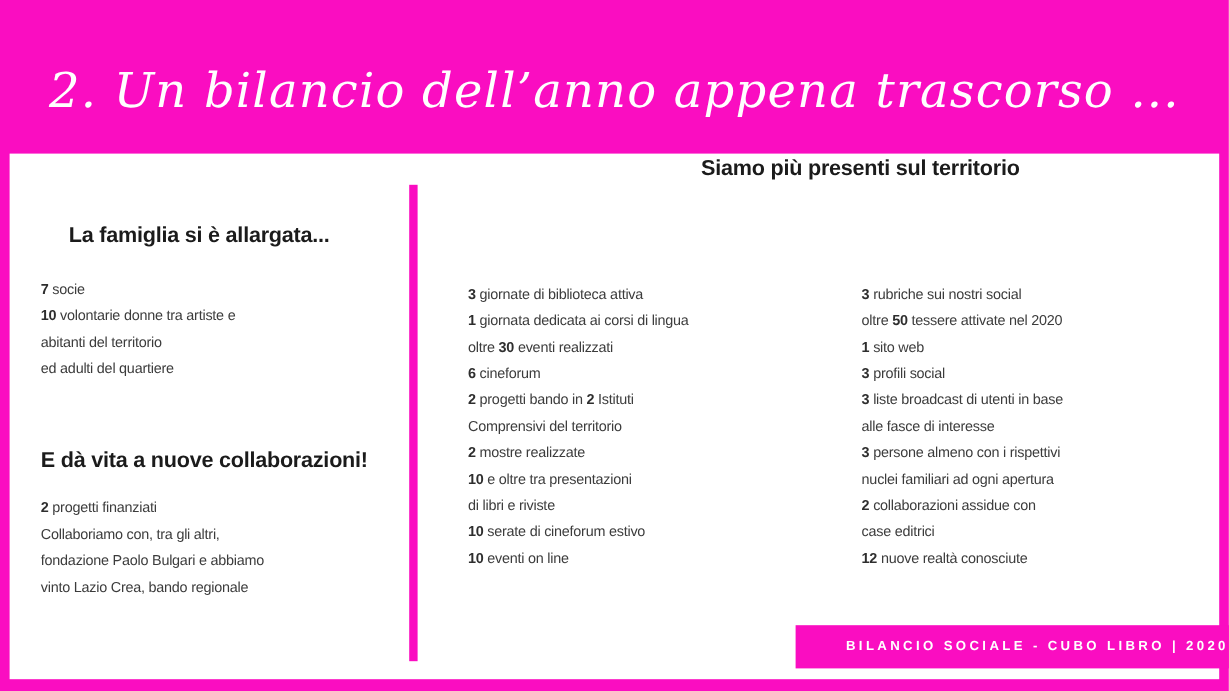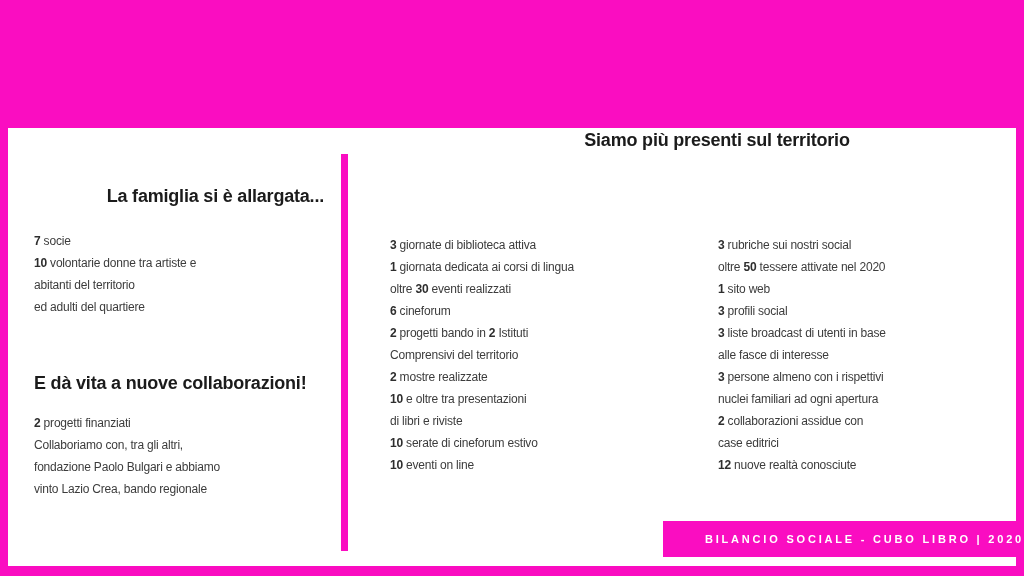--- a/index.html
+++ b/index.html
@@ -30,21 +30,21 @@
     background:var(--panel);
   }
   .divider{
     position:absolute;left:333px;top:26px;width:7px;height:397px;
     background:var(--pink);
   }
   .col-header{
     position:absolute;font-weight:bold;font-size:18px;line-height:24px;
     color:var(--heading-text);letter-spacing:-0.2px;white-space:nowrap;
   }
-  #left-header{left:0;top:56px;width:316px;text-align:right;}
+  #left-header{left:0;top:56px;width:316px;text-align:center;}
   #left-subheader{left:26px;top:243px;text-align:left;}
   #territory-header{left:354px;right:0;padding-left:56px;text-align:center;}
   .stat-block{position:absolute;}
   #left-block-1{left:26px;top:102px;}
   #left-block-2{left:26px;top:284px;}
   #middle-block{left:382px;top:106px;}
   #right-block{left:710px;top:106px;}
   .line{
     font-size:12px;line-height:22px;color:var(--body-text);
     letter-spacing:-0.2px;white-space:nowrap;
@@ -56,20 +56,21 @@
     color:#ffffff;font-size:11px;font-weight:bold;
     letter-spacing:2.8px;text-align:right;line-height:37px;
     box-sizing:border-box;white-space:nowrap;
   }
 </style>
 </head>
 <body>
 
 <div class="slide">
 
+  <div class="slide-title">2. Un bilancio dell’anno appena trascorso ...</div>
 
   <div class="panel">
 
     <div class="col-header" id="left-header">La famiglia si è allargata...</div>
 
     <div class="stat-block" id="left-block-1">
         <div class="line"><b>7</b><span> socie</span></div>
         <div class="line"><b>10</b><span> volontarie donne tra artiste e</span></div>
         <div class="line"><span>abitanti del territorio</span></div>
         <div class="line"><span>ed adulti del quartiere</span></div>

